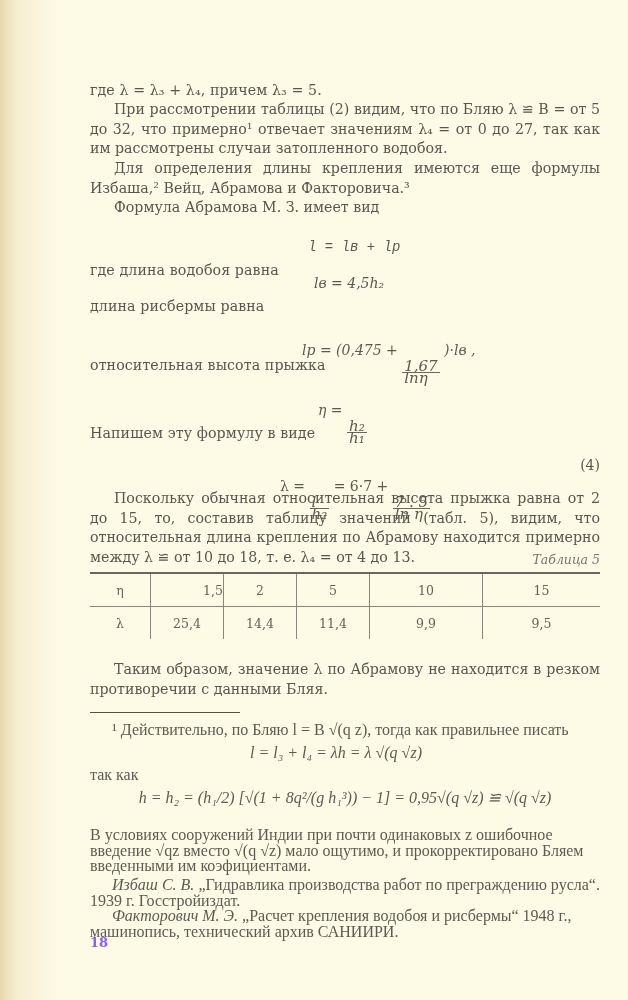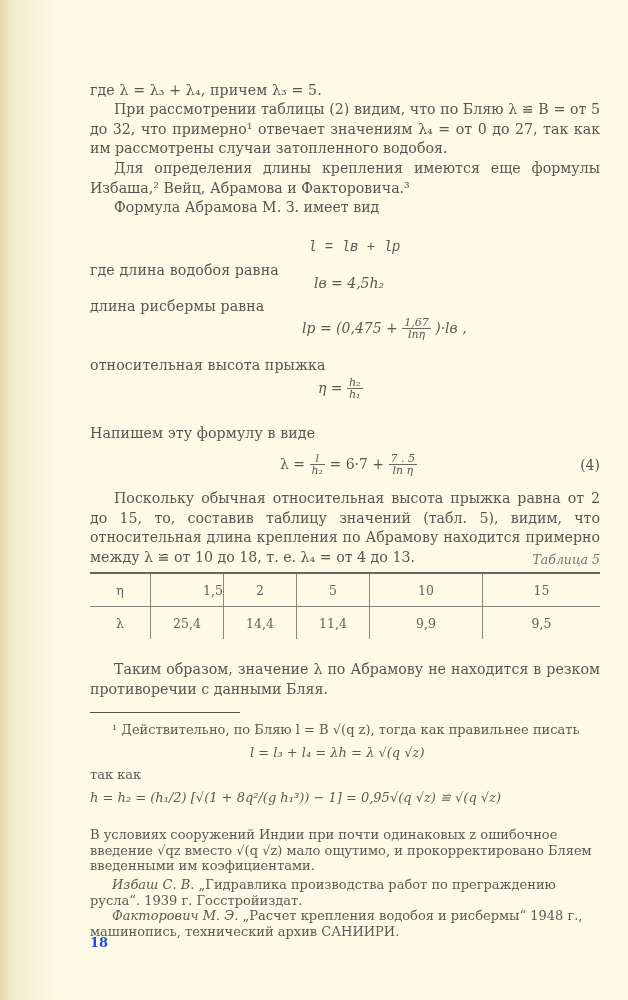--- a/index.html
+++ b/index.html
@@ -17,37 +17,37 @@
   .spine2 {
     position:absolute; left:18px; top:0; width:40px; height:1000px;
     background:linear-gradient(to right,rgba(240,228,195,0.6),rgba(253,251,230,0));
   }
   .page { position:absolute; left:90px; top:0; width:510px; }
   .line { position:absolute; white-space:nowrap; font-size:14.2px; letter-spacing:0.1px; }
   .para { position:absolute; left:0; width:510px; font-size:14.2px; line-height:19.5px; text-align:justify; }
   .para .p-indent { text-indent:24px; display:block; }
   .formula { position:absolute; font-family:"DejaVu Serif","Liberation Serif",serif; font-size:14px; font-style:italic; white-space:nowrap; color:#5c5852; }
   .formula .up { font-style:normal; }
-  .frac { display:inline-block; vertical-align:middle; text-align:center; font-size:11px; line-height:11px; }
+  .frac { display:inline-block; vertical-align:middle; text-align:left; font-size:15px; line-height:11px;margin-top:44px; }
   .frac .num { display:block; border-bottom:1px solid #6a665f; padding:0 2px; }
   .frac .den { display:block; padding:0 2px; }
   .eqnum { position:absolute; right:0; font-size:14px; }
   .caption { position:absolute; right:0; font-style:italic; font-size:12.5px; color:#737373;margin-left:32px; }
   table.t5 {
     position:absolute; left:0; top:572px; width:510px;
     border-collapse:collapse; font-size:12.5px; color:#66625b;
     border-top:2px solid #6a665f;
   }
   table.t5 td { text-align:center; height:32px; border-left:1px solid #8a867e; padding:0; }
   table.t5 td:first-child { border-left:none; }
   table.t5 tr:first-child td { border-bottom:1px solid #8a867e; }
   .rule { position:absolute; left:0; top:712px; width:150px; border-top:1px solid #55514a; }
-  .fn { position:absolute; left:0; width:510px; font-size:13px; line-height:15.5px; color:#5e5a53; }
+  .fn { position:absolute; left:0; width:510px; font-size:16px; line-height:15.5px; color:#5e5a53;font-family:Liberation Serif, serif; }
   .fn .i { font-style:italic; }
-  .pagenum { position:absolute; left:0; top:935px; font-size:13px; font-weight:bold; color:#1d4ed8; }
+  .pagenum { position:absolute; left:0; top:935px; font-size:13px; font-weight:bold; color:#8b5cf6; }
 </style>
 </head>
 <body>
 
 <div class="spine"></div>
 <div class="spine2"></div>
 
 <div class="page">
 
   <div class="line" style="top:82px;">где λ = λ₃ + λ₄, причем λ₃ = 5.</div>
@@ -136,21 +136,21 @@
 
   <div class="para" style="top:660px;">
     <span class="p-indent">Таким образом, значение λ по Абрамову не находится в резком противоречии с данными Бляя.</span>
   </div>
 
   <div class="rule"></div>
 
   <div class="fn" style="top:722px; text-indent:22px;">¹ Действительно, по Бляю l = B √(q z), тогда как правильнее писать</div>
   <div class="fn" style="top:745px; left:160px; width:auto; font-style:italic;">l = l₃ + l₄ = λh = λ √(q √z)</div>
   <div class="fn" style="top:767px;">так как</div>
-  <div class="fn" style="top:790px; left:0; width:510px; font-style:italic;">h = h₂ = (h₁/2) [√(1 + 8q²/(g h₁³)) − 1] = 0,95√(q √z) ≌ √(q √z)</div>
+  <div class="fn" style="top:790px; left:0; width:510px; text-align:center; font-style:italic;">h = h₂ = (h₁/2) [√(1 + 8q²/(g h₁³)) − 1] = 0,95√(q √z) ≌ √(q √z)</div>
   <div class="fn" style="top:827px;">В условиях сооружений Индии при почти одинаковых z ошибочное введение √qz вместо √(q √z) мало ощутимо, и прокорректировано Бляем введенными им коэфициентами.</div>
 
   <div class="fn" style="top:877px; text-indent:22px;">
     <span class="i">Избаш С. В.</span>
     <span>„Гидравлика производства работ по преграждению русла“. 1939 г. Госстройиздат.</span>
   </div>
 
   <div class="fn" style="top:908px; text-indent:22px;">
     <span class="i">Факторович М. Э.</span>
     <span>„Расчет крепления водобоя и рисбермы“ 1948 г., машинопись, технический архив САНИИРИ.</span>

